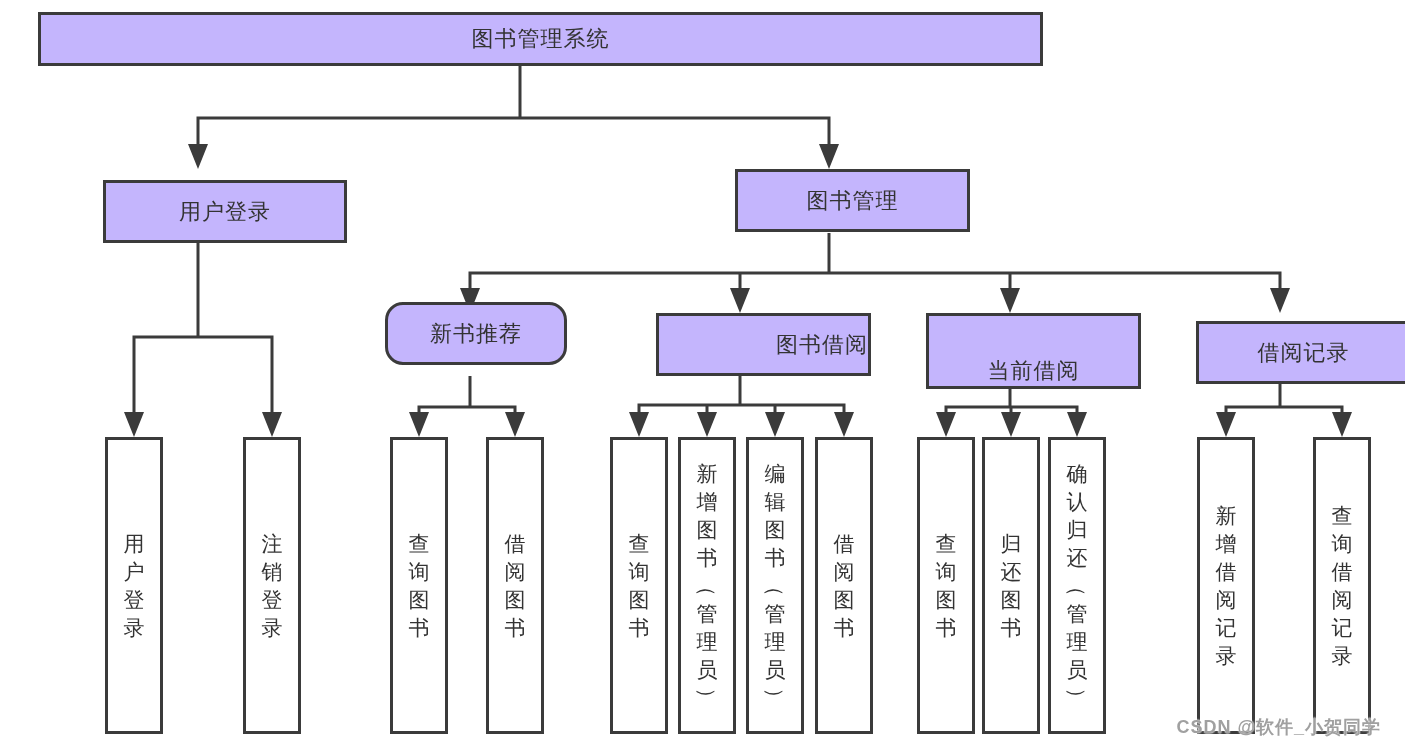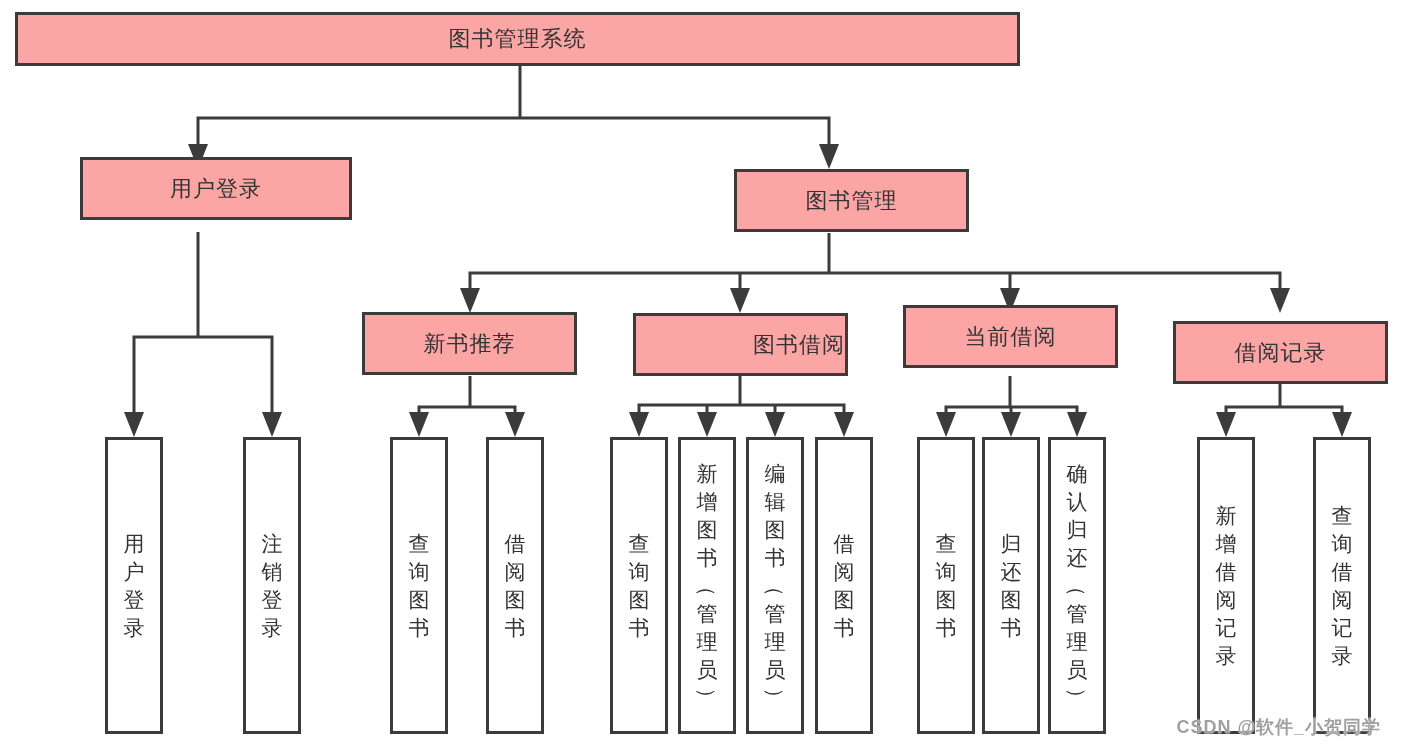--- a/index.html
+++ b/index.html
@@ -7,26 +7,27 @@
     position:relative;
     width:1405px;height:747px;
     background:#ffffff;
     font-family:"Liberation Sans","DejaVu Sans",sans-serif;
     overflow:hidden;
   }
   #connectors{position:absolute;left:0;top:0;z-index:1;}
   .hbox{
     position:absolute;
     box-sizing:border-box;
-    background:#fca5a5;
+    background:#c4b5fd;
     border:3px solid #3b3b3b;
     display:flex;align-items:center;justify-content:center;
     font-size:22px;color:#333333;
     letter-spacing:1px;
     z-index:2;
+    margin-left:23px;
   }
   .vbox{
     position:absolute;
     box-sizing:border-box;
     background:#ffffff;
     border:3px solid #3b3b3b;
     top:437px;width:58px;height:297px;
     display:flex;flex-direction:column;align-items:center;justify-content:center;
     z-index:2;
   }
@@ -88,34 +89,34 @@
       M409 412 h20 l-10 25 z  M505 412 h20 l-10 25 z
       M629 412 h20 l-10 25 z  M697 412 h20 l-10 25 z  M765 412 h20 l-10 25 z  M834 412 h20 l-10 25 z
       M936 412 h20 l-10 25 z  M1001 412 h20 l-10 25 z  M1067 412 h20 l-10 25 z
       M1216 412 h20 l-10 25 z M1332 412 h20 l-10 25 z"></path>
   </svg>
 
   <div class="hbox" style="left:15px;top:12px;width:1005px;height:54px;">
     <span>图书管理系统</span>
   </div>
 
-  <div class="hbox" style="left:80px;top:157px;width:272px;height:63px;">
+  <div class="hbox" style="left:80px;top:180px;width:244px;height:63px;">
     <span>用户登录</span>
   </div>
-  <div class="hbox" style="left:734px;top:169px;width:235px;height:63px;">
+  <div class="hbox" style="left:712px;top:169px;width:235px;height:63px;">
     <span>图书管理</span>
   </div>
 
-  <div class="hbox" style="left:362px;top:312px;width:215px;height:63px;">
+  <div class="hbox" style="left:362px;top:302px;width:182px;height:63px;border-radius:18px;">
     <span>新书推荐</span>
   </div>
   <div class="hbox" style="left:633px;top:313px;width:215px;height:63px;justify-content:flex-end;">
     <span>图书借阅</span>
   </div>
-  <div class="hbox" style="left:903px;top:305px;width:215px;height:63px;">
+  <div class="hbox" style="left:903px;top:313px;width:215px;height:76px;align-items:flex-end;">
     <span>当前借阅</span>
   </div>
   <div class="hbox" style="left:1173px;top:321px;width:215px;height:63px;">
     <span>借阅记录</span>
   </div>
 
   <div class="vbox" style="left:105px;">
       <div class="vchar">用</div>
       <div class="vchar">户</div>
       <div class="vchar">登</div>

